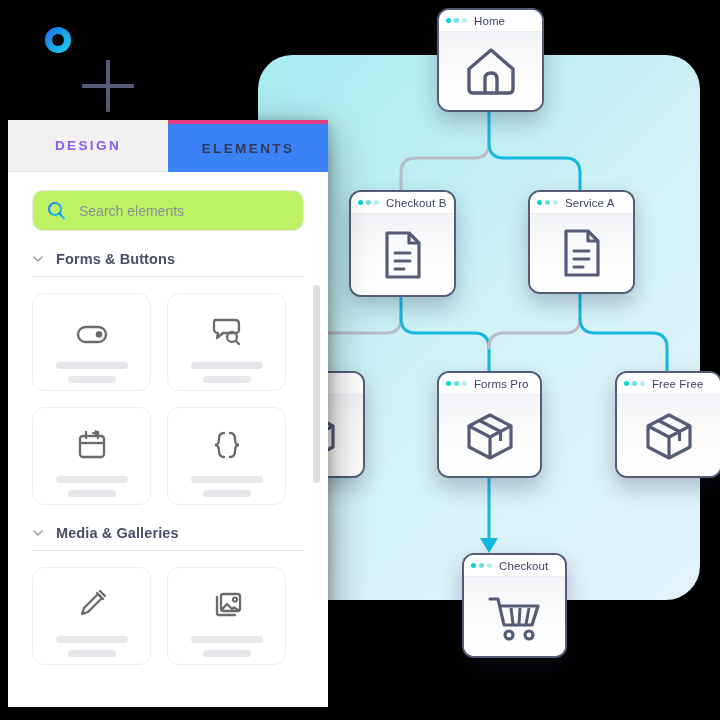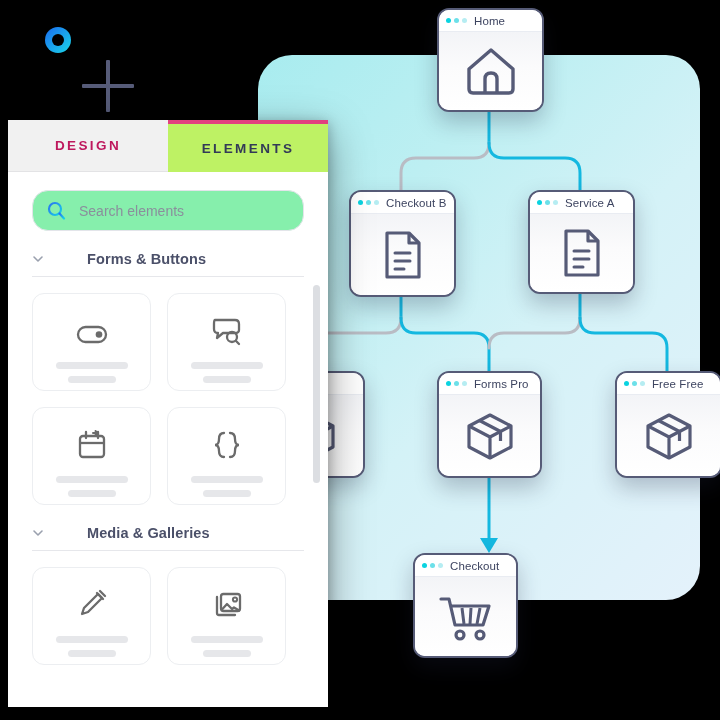--- a/index.html
+++ b/index.html
@@ -70,56 +70,56 @@
     display:flex;align-items:center;justify-content:center;
   }
   .node svg{display:block;}
 
   #node-home{left:437px;top:8px;width:103px;height:100px;}
   #node-serviceb{left:349px;top:190px;width:103px;height:103px;}
   #node-servicea{left:528px;top:190px;width:103px;height:100px;}
   #node-planpremium{left:258px;top:371px;width:103px;height:103px;}
   #node-planpro{left:437px;top:371px;width:101px;height:103px;}
   #node-planfree{left:615px;top:371px;width:103px;height:103px;}
-  #node-checkout{left:413px;top:553px;width:101px;height:101px;}
+  #node-checkout{left:462px;top:553px;width:101px;height:101px;}
 
   
   .panel{
     position:absolute;left:8px;top:120px;width:320px;height:587px;
     background:#ffffff;
     box-shadow:0 14px 40px rgba(0,0,0,.40), 0 3px 12px rgba(0,0,0,.28);
   }
   .tabs{display:flex;height:52px;}
   .tab{
     flex:1;display:flex;align-items:center;justify-content:center;
     font-size:13.5px;letter-spacing:2.4px;font-weight:700;
     cursor:default;
   }
-  .tab.inactive{background:#f1f1f1;color:#be185d;border-bottom:1px solid #e3e3e5;}
-  .tab.active{background:#bef264;color:#333a57;border-top:4px solid #e2407f;}
+  .tab.inactive{background:#f1f1f1;color:#8b5cf6;border-bottom:1px solid #e3e3e5;}
+  .tab.active{background:#3b82f6;color:#333a57;border-top:4px solid #e2407f;}
 
   .search-wrap{padding:18px 24px 0 24px;}
   .search{
     display:flex;align-items:center;gap:11px;
-    height:39px;border:1px solid #e3e5ea;border-radius:16px;
-    padding:0 14px;background:#86efac;
+    height:39px;border:1px solid #e3e5ea;border-radius:11px;
+    padding:0 14px;background:#bef264;
   }
   .search input{
     border:0;outline:0;flex:1;font-size:14px;color:#3a3f52;
     font-family:"Liberation Sans", sans-serif;background:transparent;
   }
   .search input::placeholder{color:#8a8f9c;}
 
   .section{padding:0 24px;}
   .sec-head{
     display:flex;align-items:center;gap:12px;
     margin-top:20px;
   }
   .chev{width:12px;height:12px;flex:none;}
-  .sec-title{font-size:14.5px;font-weight:700;color:#4b5069;letter-spacing:.1px;margin-left:31px;}
+  .sec-title{font-size:14.5px;font-weight:700;color:#4b5069;letter-spacing:.1px;}
   .sec-rule{height:1px;background:#e6e7eb;margin-top:9px;}
 
   .grid{display:flex;gap:16px;margin-top:16px;}
   .card{
     width:117px;height:96px;border:1px solid #eceef1;border-radius:12px;
     background:#fff;display:flex;flex-direction:column;align-items:center;
     justify-content:center;gap:0;
   }
   .card .ico{height:44px;display:flex;align-items:flex-end;justify-content:center;}
   .card .l1{width:72px;height:7px;border-radius:4px;background:#e6e7ea;margin-top:16px;}

